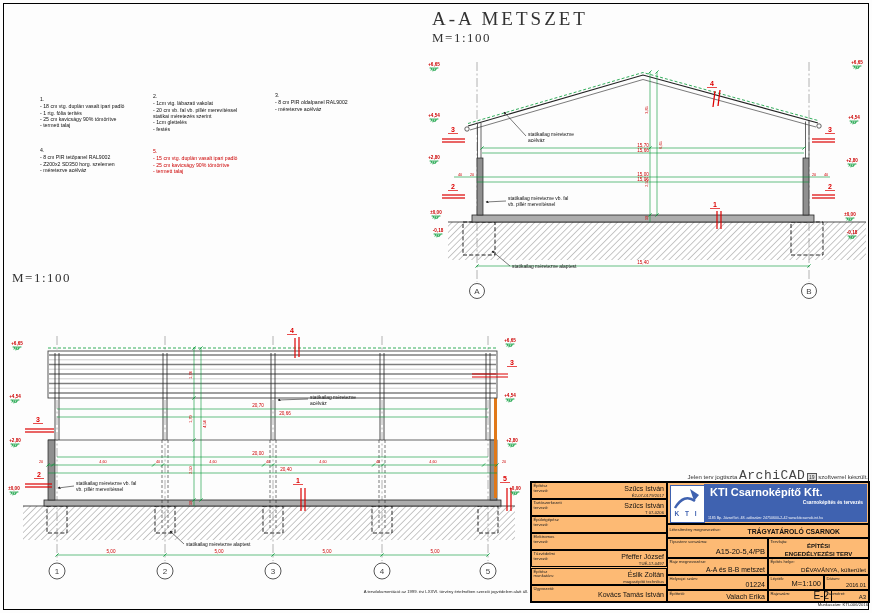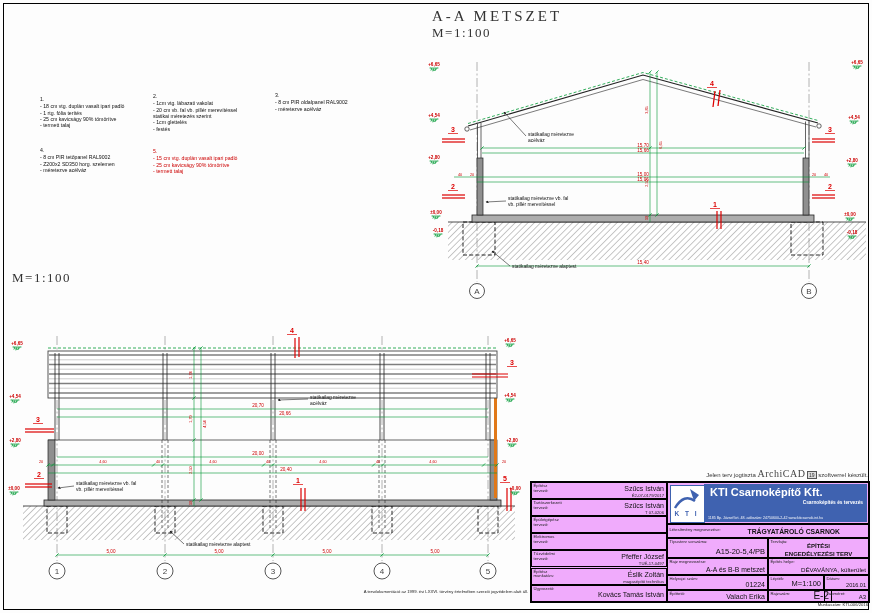--- a/index.html
+++ b/index.html
@@ -1,20 +1,20 @@
 <!DOCTYPE html>
 <html><head>
 <meta charset="utf-8">
 <style>
   html,body{margin:0;padding:0;}
   body{width:872px;height:613px;background:#fdfdfd;position:relative;overflow:hidden;
        font-family:"Liberation Sans",sans-serif;color:#111;}
   .frame{position:absolute;left:3px;top:3px;right:3px;bottom:3px;border:1.6px solid #000;}
   .sec-title{position:absolute;font-family:"Liberation Serif",serif;color:#333;}
-  .sec-title .t1{font-size:15px;letter-spacing:3px;}
+  .sec-title .t1{font-size:19px;letter-spacing:3px;}
   .sec-title .t2{font-size:13px;letter-spacing:1.5px;}
   .notes{position:absolute;left:40px;top:90px;width:390px;font-size:5.2px;line-height:1.22;color:#111;}
   .note{position:absolute;width:115px;}
   .note .nnum{margin-bottom:1px;}
   .note.red{color:#cc0000;}
   svg text{font-family:"Liberation Sans",sans-serif;}
   .t-dim{font-size:4.6px;fill:#cc0000;text-anchor:middle;}
   .t-dim-s{font-size:3.8px;fill:#cc0000;text-anchor:middle;}
   .t-lvl{font-size:4.6px;fill:#cc0000;font-weight:bold;text-anchor:middle;}
   .t-lbl{font-size:4.9px;fill:#111;}
@@ -23,23 +23,23 @@
   .g-dim{stroke:#009933;stroke-width:0.6;fill:none;}
   .g-dash{stroke:#009933;stroke-width:0.8;stroke-dasharray:3 2;fill:none;}
   .g-tick{stroke:#009933;stroke-width:0.8;}
   .blk{stroke:#222;fill:none;}
   .red-mk{stroke:#dd0000;stroke-width:1.2;}
   .red-ul{stroke:#dd0000;stroke-width:0.7;}
   .grid-ln{stroke:#777;stroke-width:0.55;stroke-dasharray:9 2.5 2 2.5;}
   .ldr{stroke:#222;stroke-width:0.6;fill:none;}
   .copyright{position:absolute;left:322px;top:589px;width:206px;font-size:4.2px;color:#222;text-align:right;}
   .archicad{position:absolute;left:640px;top:468px;width:228px;font-size:6px;color:#333;text-align:right;}
-  .archicad .acl{font-family:Liberation Serif, serif;font-size:10px;letter-spacing:0.5px;color:#444;}
+  .archicad .acl{font-family:Liberation Mono, monospace;font-size:13px;letter-spacing:0.5px;color:#444;}
   .archicad .acv{display:inline-block;border:0.8px solid #555;background:#ddd;font-size:5px;padding:0 1px;}
-  .tblock{position:absolute;left:530px;top:481px;width:338px;height:120px;border:1.1px solid #000;background:#f0abfc;font-size:4.2px;}
+  .tblock{position:absolute;left:530px;top:481px;width:338px;height:120px;border:1.1px solid #000;background:#fdba74;font-size:4.2px;}
   .cell{position:absolute;border:0.8px solid #000;box-sizing:border-box;overflow:hidden;}
   .cl{position:absolute;left:1.5px;top:1px;color:#222;line-height:1.15;}
   .cv{position:absolute;right:2px;font-size:7px;color:#111;white-space:nowrap;}
   .cs{position:absolute;right:2px;font-size:4.2px;color:#222;white-space:nowrap;}
   .logo-wrap{position:absolute;left:136px;top:0;width:202px;height:42px;border:0.8px solid #000;box-sizing:border-box;}
   .logo-mark{position:absolute;left:2px;top:2px;width:33px;height:36px;border:1px solid #3f62b0;background:#fff;}
   .banner{position:absolute;left:36px;top:1px;right:1px;bottom:1px;background:#3f62b0;color:#fff;}
   .banner .co{position:absolute;left:6px;top:2px;font-size:11px;font-weight:bold;}
   .banner .tg{position:absolute;right:4px;top:16px;font-size:4.8px;font-weight:bold;}
   .banner .ad{position:absolute;left:4px;bottom:2px;right:2px;font-size:3.6px;opacity:0.95;}

